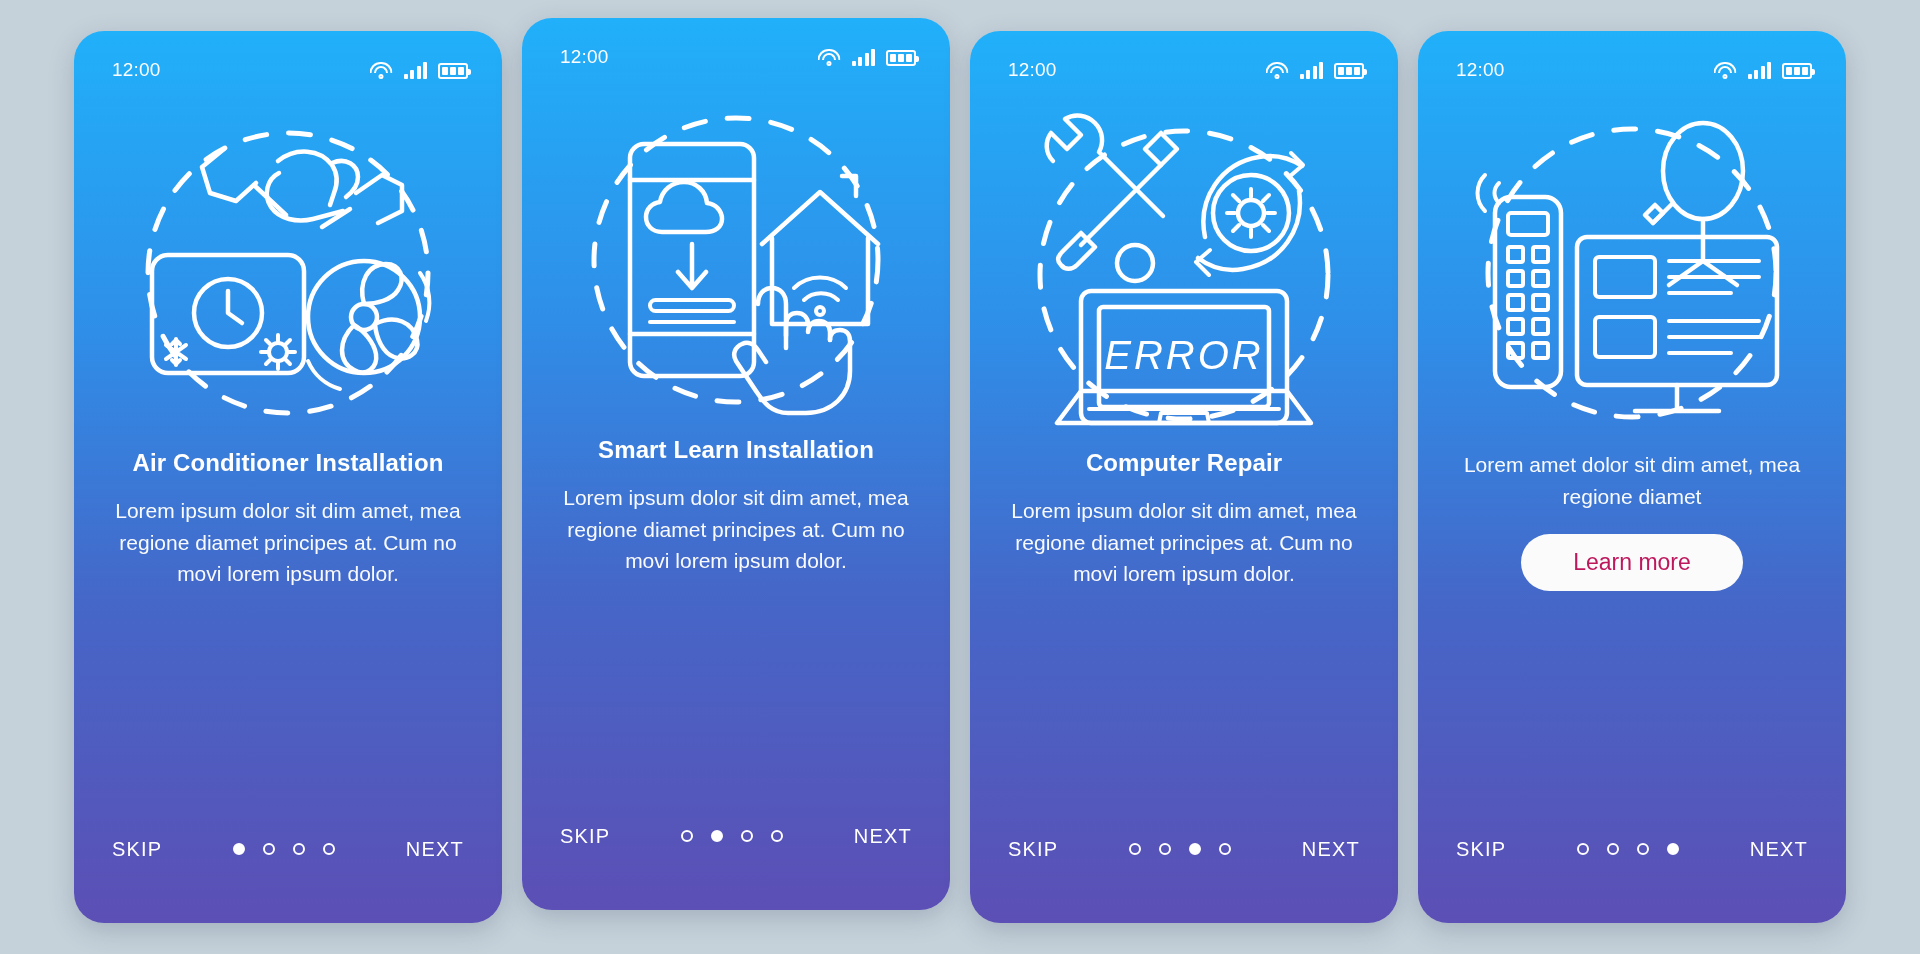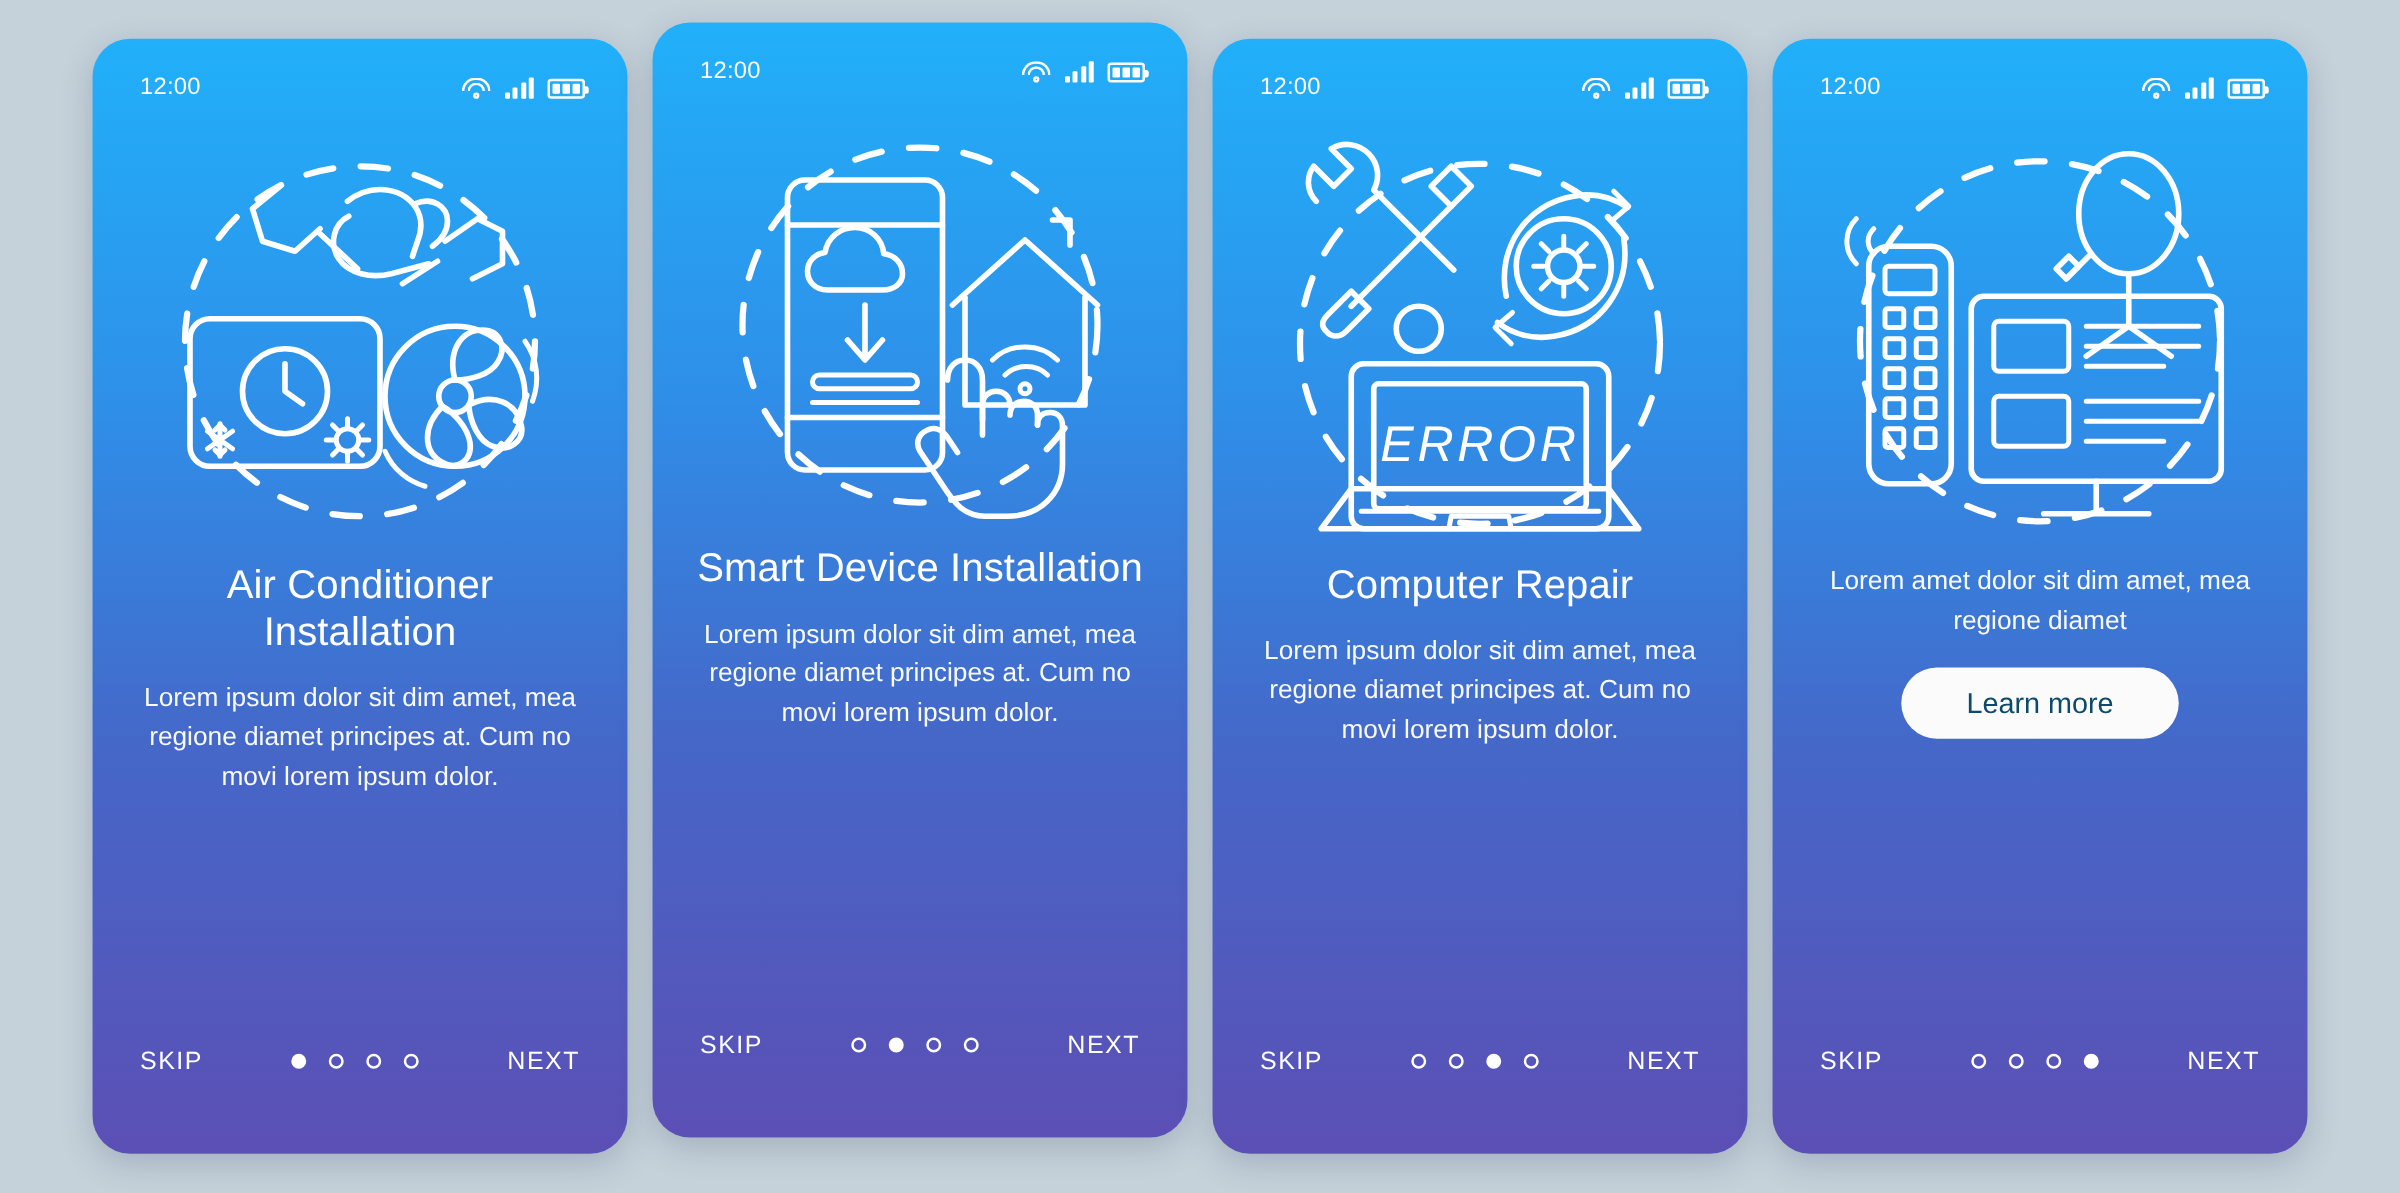--- a/index.html
+++ b/index.html
@@ -91,37 +91,37 @@
   }
   .art svg { display: block; }
 
   
   .copy {
     flex: 1 1 auto;
     padding: 6px 30px 0;
     text-align: center;
   }
   .title {
-    font-size: 32px;
+    font-size: 24px;
     line-height: 1.18;
-    font-weight: 400;
+    font-weight: 700;
     letter-spacing: .1px;
     margin-bottom: 18px;
   }
   .body {
     font-size: 21px;
     line-height: 1.5;
     font-weight: 400;
     opacity: .97;
   }
   .cta {
     margin: 22px auto 0;
     display: block;
     background: #fbfbfb;
-    color: #0c4a6e;
+    color: #be185d;
     border: none;
     border-radius: 40px;
     font-family: "Liberation Sans", sans-serif;
     font-size: 23px;
     padding: 15px 52px;
     cursor: pointer;
   }
 
   
   .nav {
@@ -275,21 +275,21 @@
         <circle cx="244" cy="219" r="4" stroke-width="4"></circle>
 
         <path d="M182 212 c0 -10 6 -16 14 -16 c8 0 14 6 14 16 l0 44"></path>
         <path d="M210 244 l0 -12 c0 -7 5 -11 11 -11 c6 0 11 4 11 11"></path>
         <path d="M232 240 c0 -7 5 -11 11 -11 c6 0 11 4 11 11 l0 8"></path>
         <path d="M254 248 c0 -7 4 -10 10 -10 c6 0 10 4 10 11 l0 30 c0 24 -18 42 -44 42 l-18 0 c-16 0 -24 -10 -32 -22 l-20 -30 c-4 -7 -1 -14 6 -17 c6 -3 12 0 16 6 l8 12"></path>
       </svg>
     </div>
 
     <div class="copy">
-      <h2 class="title">Smart Device Installation</h2>
+      <h2 class="title">Smart Learn Installation</h2>
       <p class="body">Lorem ipsum dolor sit dim amet, mea regione diamet principes at. Cum no movi lorem ipsum dolor.</p>
     </div>
 
     <div class="nav">
       <button class="navbtn">SKIP</button>
       <div class="dots">
         <span class="dot"></span>
         <span class="dot on"></span>
         <span class="dot"></span>
         <span class="dot"></span>

